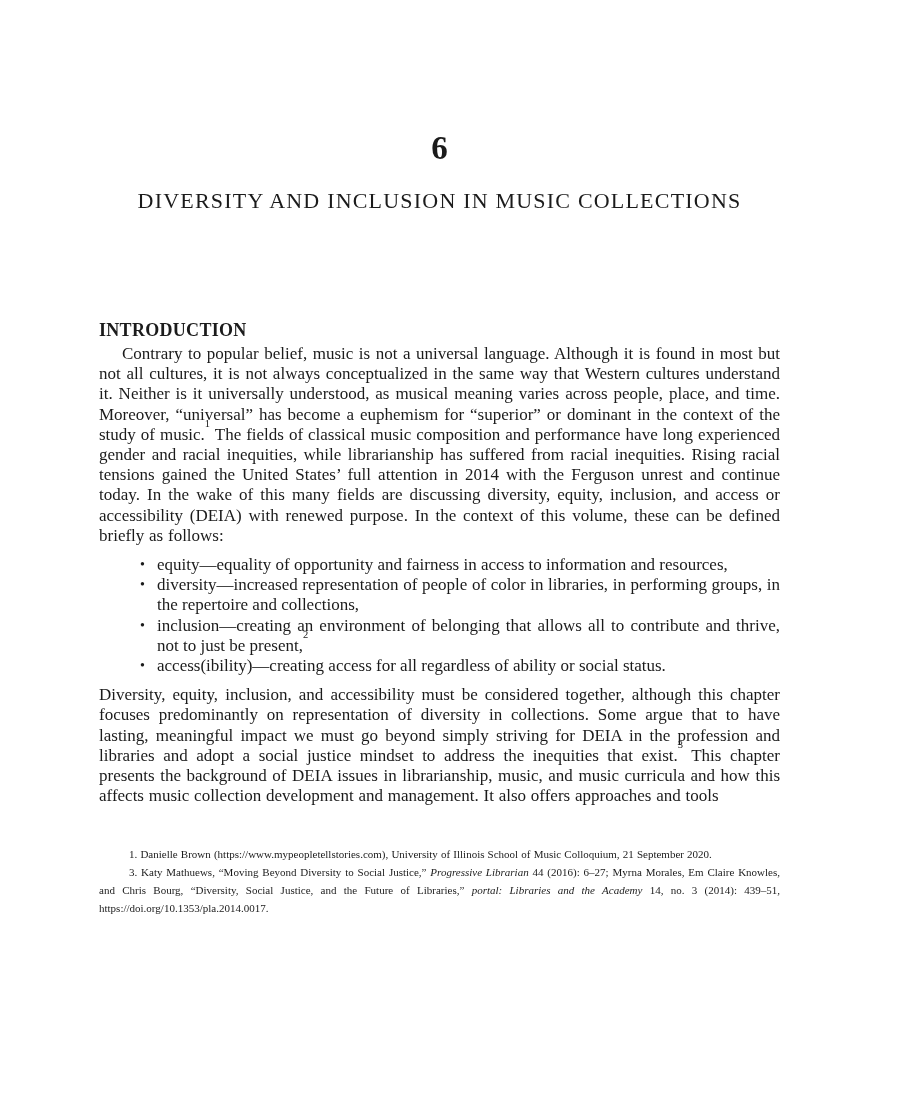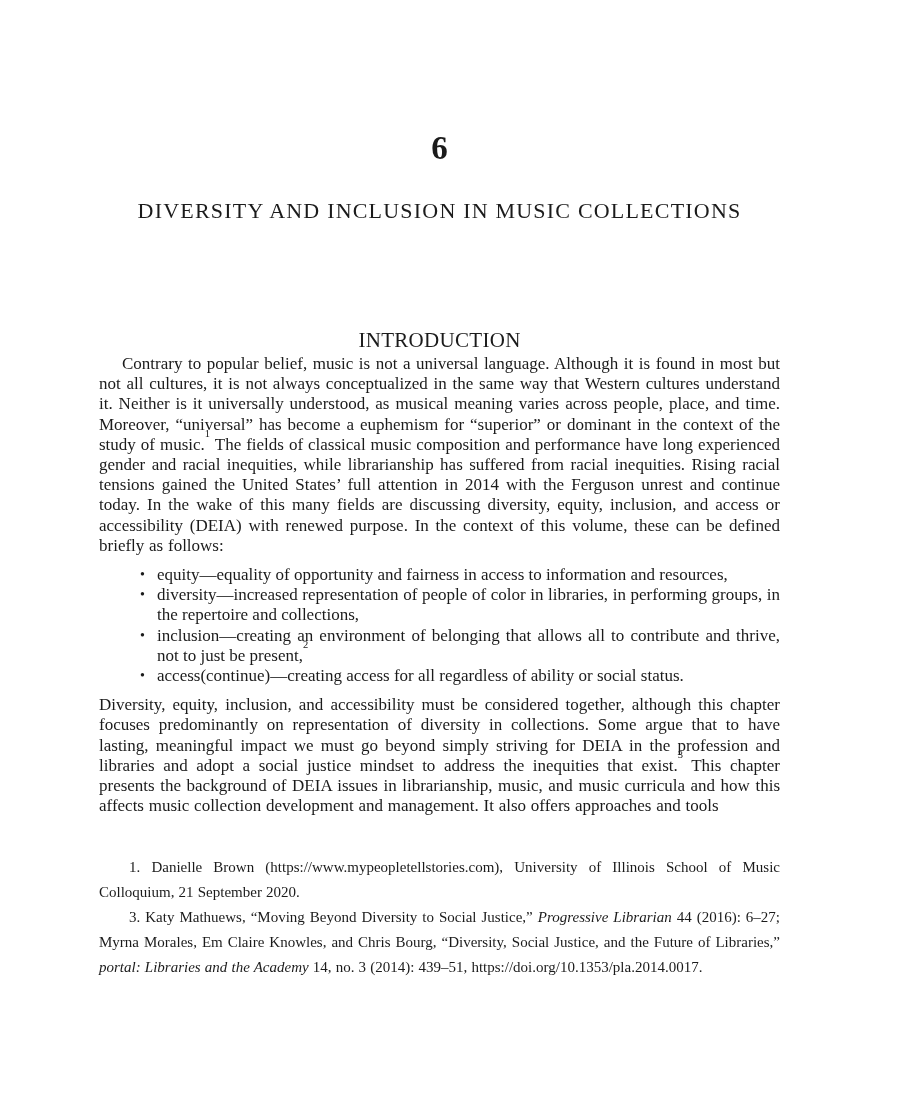--- a/index.html
+++ b/index.html
@@ -19,33 +19,33 @@
     padding: 0 120px 0 99px; 
   }
   .chapter-number {
     margin-top: 130px;
     text-align: center;
     font-size: 33px;
     font-weight: 700;
     line-height: 36px;
   }
   .chapter-title {
-    margin-top: 32px;
+    margin-top: 22px;
     text-align: center;
     font-size: 22px;
     font-weight: 400;
     letter-spacing: 1.2px;
     line-height: 26px;
     white-space: nowrap;
   }
   .section-heading {
     margin-top: 106px;
-    text-align: center;
-    font-size: 21px;
-    font-weight: 400;
+    text-align: left;
+    font-size: 18px;
+    font-weight: 700;
     letter-spacing: 0.3px;
     line-height: 20px;
   }
   .body-par {
     margin-top: 4px;
     font-size: 17px;
     line-height: 20.2px;
     text-align: justify;
     word-spacing: 0.5px;
   }
@@ -72,22 +72,22 @@
     position: absolute;
     left: -17px;
     top: 0;
     font-size: 14px;
     line-height: 20.2px;
   }
   .footnotes {
     margin-top: 39px;
   }
   .footnote {
-    font-size: 15px;
-    line-height: 25px;
+    font-size: 11px;
+    line-height: 18px;
     text-align: justify;
     text-indent: 30px;
     word-spacing: 0.4px;
   }
   .footnote i { font-style: italic; margin-top: 8px; }
 </style>
 </head>
 <body>
 
 <div class="page">
@@ -97,21 +97,21 @@
   <h1 class="chapter-title">DIVERSITY AND INCLUSION IN MUSIC COLLECTIONS</h1>
 
   <h2 class="section-heading">INTRODUCTION</h2>
 
   <p class="body-par indented"><span>Contrary to popular belief, music is not a universal language. Although it is found in most but not all cultures, it is not always conceptualized in the same way that Western cultures understand it. Neither is it universally understood, as musical meaning varies across people, place, and time. Moreover, “universal” has become a euphemism for “superior” or dominant in the context of the study of music.</span><sup class="fnref">1</sup><span> The fields of classical music composition and performance have long experienced gender and racial inequities, while librarianship has suffered from racial inequities. Rising racial tensions gained the United States’ full attention in 2014 with the Ferguson unrest and continue today. In the wake of this many fields are discussing diversity, equity, inclusion, and access or accessibility (DEIA) with renewed purpose. In the context of this volume, these can be defined briefly as follows:</span></p>
 
   <ul class="deia-list">
     <li><span>equity—equality of opportunity and fairness in access to information and resources,</span></li>
     <li><span>diversity—increased representation of people of color in libraries, in performing groups, in the repertoire and collections,</span></li>
     <li><span>inclusion—creating an environment of belonging that allows all to contribute and thrive, not to just be present,</span><sup class="fnref">2</sup></li>
-    <li><span>access(continue)—creating access for all regardless of ability or social status.</span></li>
+    <li><span>access(ibility)—creating access for all regardless of ability or social status.</span></li>
   </ul>
 
   <p class="body-par"><span>Diversity, equity, inclusion, and accessibility must be considered together, although this chapter focuses predominantly on representation of diversity in collections. Some argue that to have lasting, meaningful impact we must go beyond simply striving for DEIA in the profession and libraries and adopt a social justice mindset to address the inequities that exist.</span><sup class="fnref">3</sup><span> This chapter presents the background of DEIA issues in librarianship, music, and music curricula and how this affects music collection development and management. It also offers approaches and tools</span></p>
 
   <div class="footnotes">
     <p class="footnote"><span>1.</span> <span>Danielle Brown (https://www.mypeopletellstories.com), University of Illinois School of Music Colloquium, 21 September 2020.</span></p>
     <p class="footnote"><span>3.</span> <span>Katy Mathuews, “Moving Beyond Diversity to Social Justice,” </span><i>Progressive Librarian</i><span> 44 (2016): 6–27; Myrna Morales, Em Claire Knowles, and Chris Bourg, “Diversity, Social Justice, and the Future of Libraries,” </span><i>portal: Libraries and the Academy</i><span> 14, no. 3 (2014): 439–51, https://doi.org/10.1353/pla.2014.0017.</span></p>
   </div>
 
 </div>

